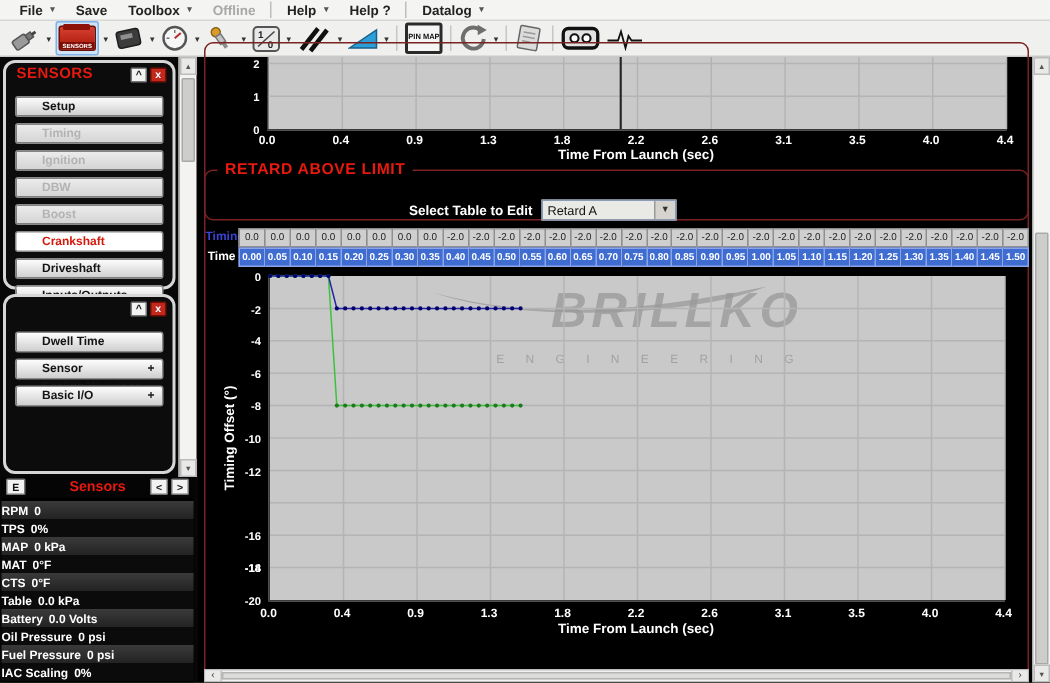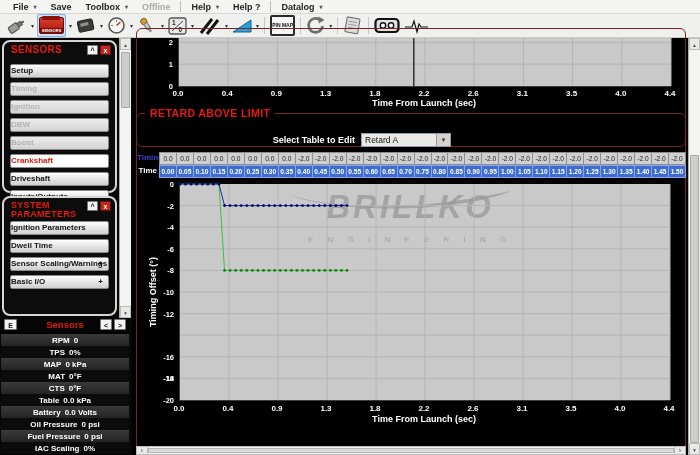--- a/index.html
+++ b/index.html
@@ -32,35 +32,35 @@
   .p-system{left:2px;top:158px;width:115px;height:120px;overflow:hidden;}
   .p-title{position:absolute;left:7px;top:3px;color:#e8190f;font-weight:bold;font-size:10px;letter-spacing:.3px;line-height:1.05;}
   .p-title.two{font-size:9px;width:70px;}
   .ph-btn{position:absolute;top:3px;width:11px;height:10px;font-size:7px;font-weight:bold;line-height:10px;text-align:center;
           border:1px solid #777;border-radius:1px;box-sizing:border-box;}
   .ph-up{right:17px;background:#f2f2f2;color:#111;}
   .ph-close{right:4px;background:#c2281c;color:#fff;border-color:#6d0f06;}
   .btn-col{position:absolute;left:6px;right:6px;}
   .side-btn{height:12px;margin-bottom:4px;border:1px solid #8a8a8a;border-radius:2px;
             background:linear-gradient(#fdfdfd,#cfcfcf);font-size:8px;font-weight:bold;color:#141414;
-            line-height:12px;padding-left:0;position:relative;}
+            line-height:12px;padding-left:17px;position:relative;}
   .side-btn.disabled{color:#b3b3b3;background:linear-gradient(#ececec,#d4d4d4);}
   .side-btn.active{color:#d6170c;background:#ffffff;}
   .side-btn .plus{position:absolute;right:5px;top:0;font-size:8px;color:#141414;}
   
   .p-sensors{position:absolute;left:1px;top:280px;width:128px;height:137px;background:#000;}
   .s-head{position:absolute;left:0;top:0;width:100%;height:14px;background:#050505;}
   .s-title{position:absolute;left:0;top:1px;width:100%;text-align:center;color:#e8190f;font-weight:bold;font-size:9.5px;}
   .s-btn{position:absolute;top:1px;height:11px;background:#f2f2f2;color:#111;border:1px solid #777;border-radius:1px;
          font-size:7px;font-weight:bold;line-height:11px;text-align:center;box-sizing:border-box;}
   .s-e{left:3px;width:13px;}
   .s-prev{right:17px;width:12px;}
   .s-next{right:3px;width:12px;}
   .s-rows{position:absolute;left:0;top:16px;width:100%;}
-  .s-row{height:12px;display:flex;align-items:center;justify-content:center;gap:4px;
+  .s-row{height:12px;display:flex;align-items:center;gap:4px;
          font-size:8px;font-weight:bold;color:#fff;}
   .s-row:nth-child(odd){background:linear-gradient(#3a3a3a,#232323);}
   .s-row:nth-child(even){background:#0b0b0b;}
   
   .vsb{position:absolute;background:#f3f3f1;border-left:1px solid #adadad;box-sizing:border-box;}
   .sb-arrow{position:absolute;left:0;width:100%;height:12px;background:#e9e9e7;color:#555;font-size:5px;
             text-align:center;line-height:12px;border:1px solid #bcbcbc;box-sizing:border-box;}
   .sb-thumb{position:absolute;left:1px;right:1px;background:#cdcdcb;border:1px solid #a9a9a9;border-radius:1px;}
   .hsb{position:absolute;left:136px;top:446px;width:550px;height:9px;background:#f3f3f1;border:1px solid #bdbdbd;box-sizing:border-box;}
   .hsb .ar{position:absolute;top:0;width:10px;height:100%;background:#e9e9e7;color:#444;font-size:7px;line-height:8px;text-align:center;}
@@ -93,21 +93,21 @@
   .plot{position:absolute;background:#c9c9c9;border-left:1px solid #3c3c3c;border-bottom:1px solid #3c3c3c;box-sizing:content-box;}
   .plot svg{position:absolute;left:0;top:0;overflow:visible;}
   .xticks{position:absolute;height:10px;}
   .xticks span{position:absolute;transform:translateX(-50%);color:#fff;font-size:8px;font-weight:bold;}
   .yticks{position:absolute;}
   .yticks span{position:absolute;right:3px;color:#fff;font-size:7.5px;font-weight:bold;}
   .axis-label{position:absolute;text-align:center;color:#fff;font-size:9px;font-weight:bold;}
   .ylab-rot{position:absolute;width:150px;height:12px;text-align:center;color:#fff;font-size:9px;font-weight:bold;
             transform:rotate(-90deg);}
   
-  .wmark{position:absolute;left:105px;top:6px;width:250px;text-align:center;pointer-events:none;}
+  .wmark{position:absolute;left:105px;top:6px;width:250px;text-align:right;pointer-events:none;}
   .wm1{font-size:33px;font-weight:bold;font-style:italic;color:#9b9b9b;opacity:.8;letter-spacing:3px;line-height:1;}
   .wm2{font-size:8px;letter-spacing:6px;color:#9b9b9b;opacity:.85;margin-top:12px;}
   .wm3{margin-top:0;opacity:.75;}
 </style>
 </head>
 <body>
 
 <div class="screen">
 
   <div class="menubar" id="menu-items">
@@ -238,25 +238,23 @@
           <div class="side-btn disabled"><span>Timing</span></div>
           <div class="side-btn disabled"><span>Ignition</span></div>
           <div class="side-btn disabled"><span>DBW</span></div>
           <div class="side-btn disabled"><span>Boost</span></div>
           <div class="side-btn active"><span>Crankshaft</span></div>
           <div class="side-btn normal"><span>Driveshaft</span></div>
           <div class="side-btn normal"><span>Inputs/Outputs</span></div>
         </div>
     </div>
     <div class="panel p-system">
-      <div class="p-title two">SYSTEM PARAMETERS</div>
       <div class="ph-btn ph-up">^</div>
       <div class="ph-btn ph-close">x</div>
       <div class="btn-col" id="system-buttons" style="top:23px;">
-          <div class="side-btn normal"><span>Ignition Parameters</span></div>
           <div class="side-btn normal"><span>Dwell Time</span></div>
           <div class="side-btn normal"><span>Sensor Scaling/Warnings</span><span class="plus">+</span></div>
           <div class="side-btn normal"><span>Basic I/O</span><span class="plus">+</span></div>
         </div>
     </div>
     <div class="p-sensors">
       <div class="s-head">
         <div class="s-btn s-e">E</div>
         <div class="s-title">Sensors</div>
         <div class="s-btn s-prev">&lt;</div>

